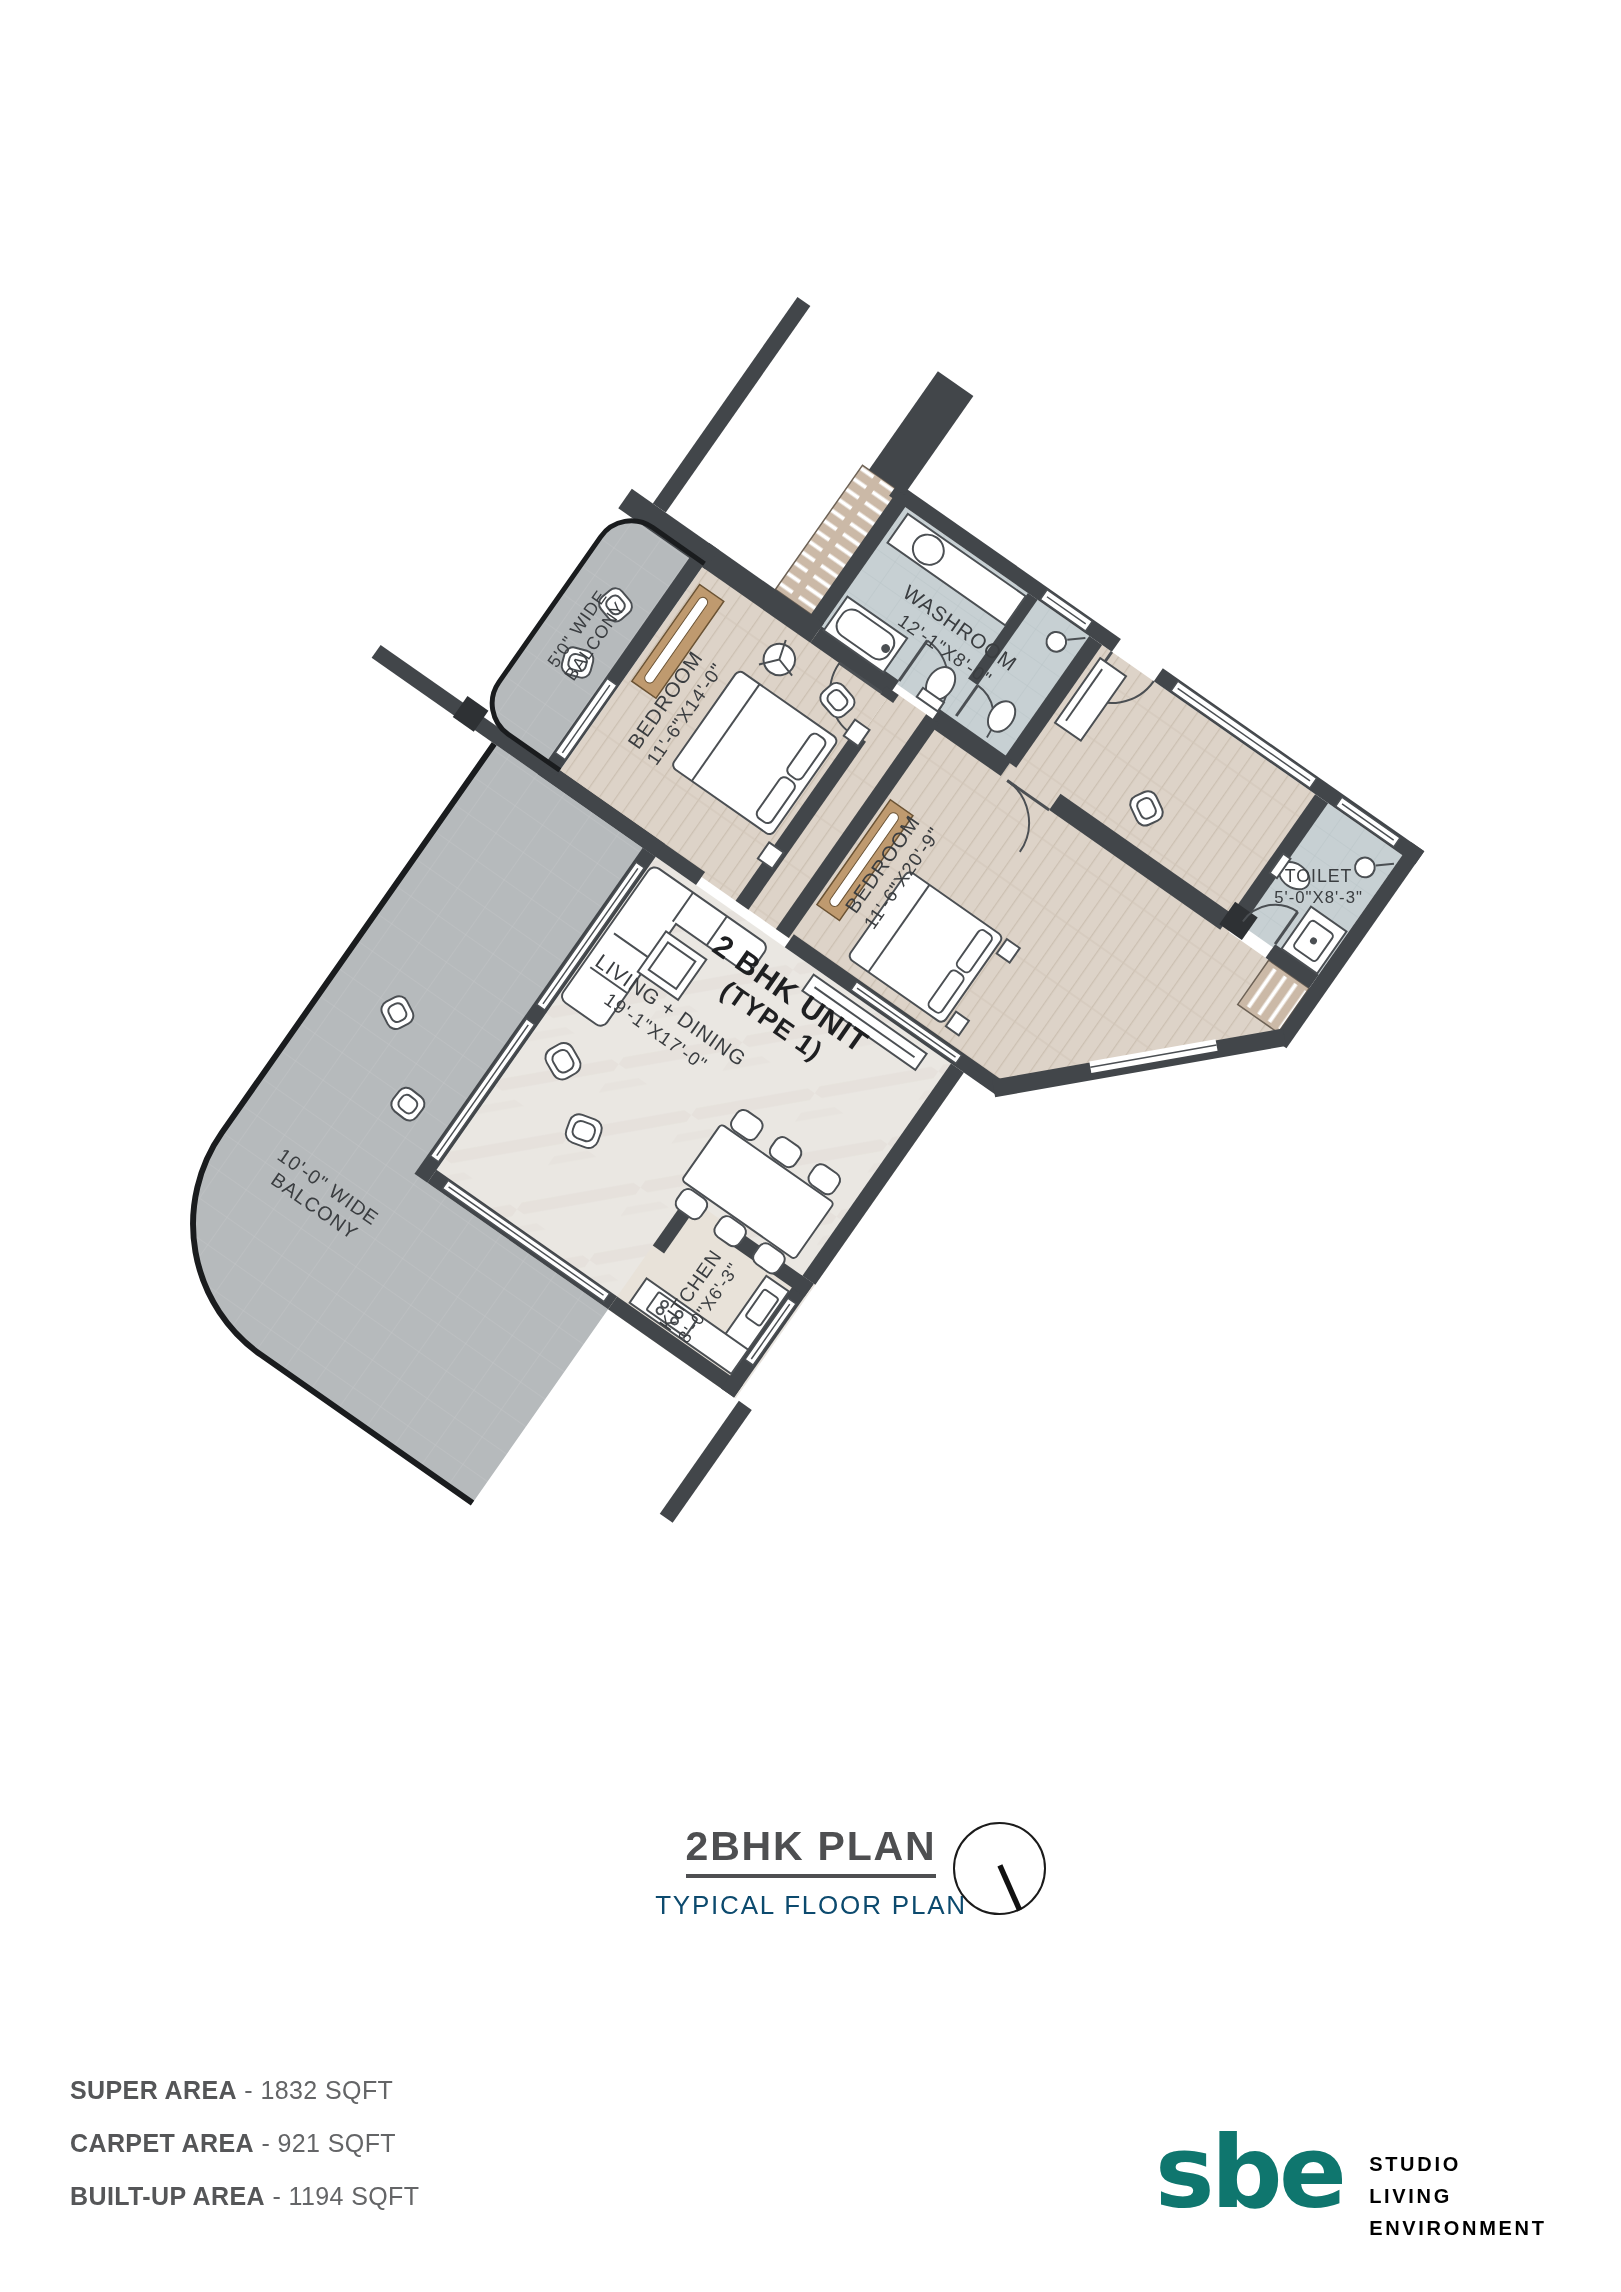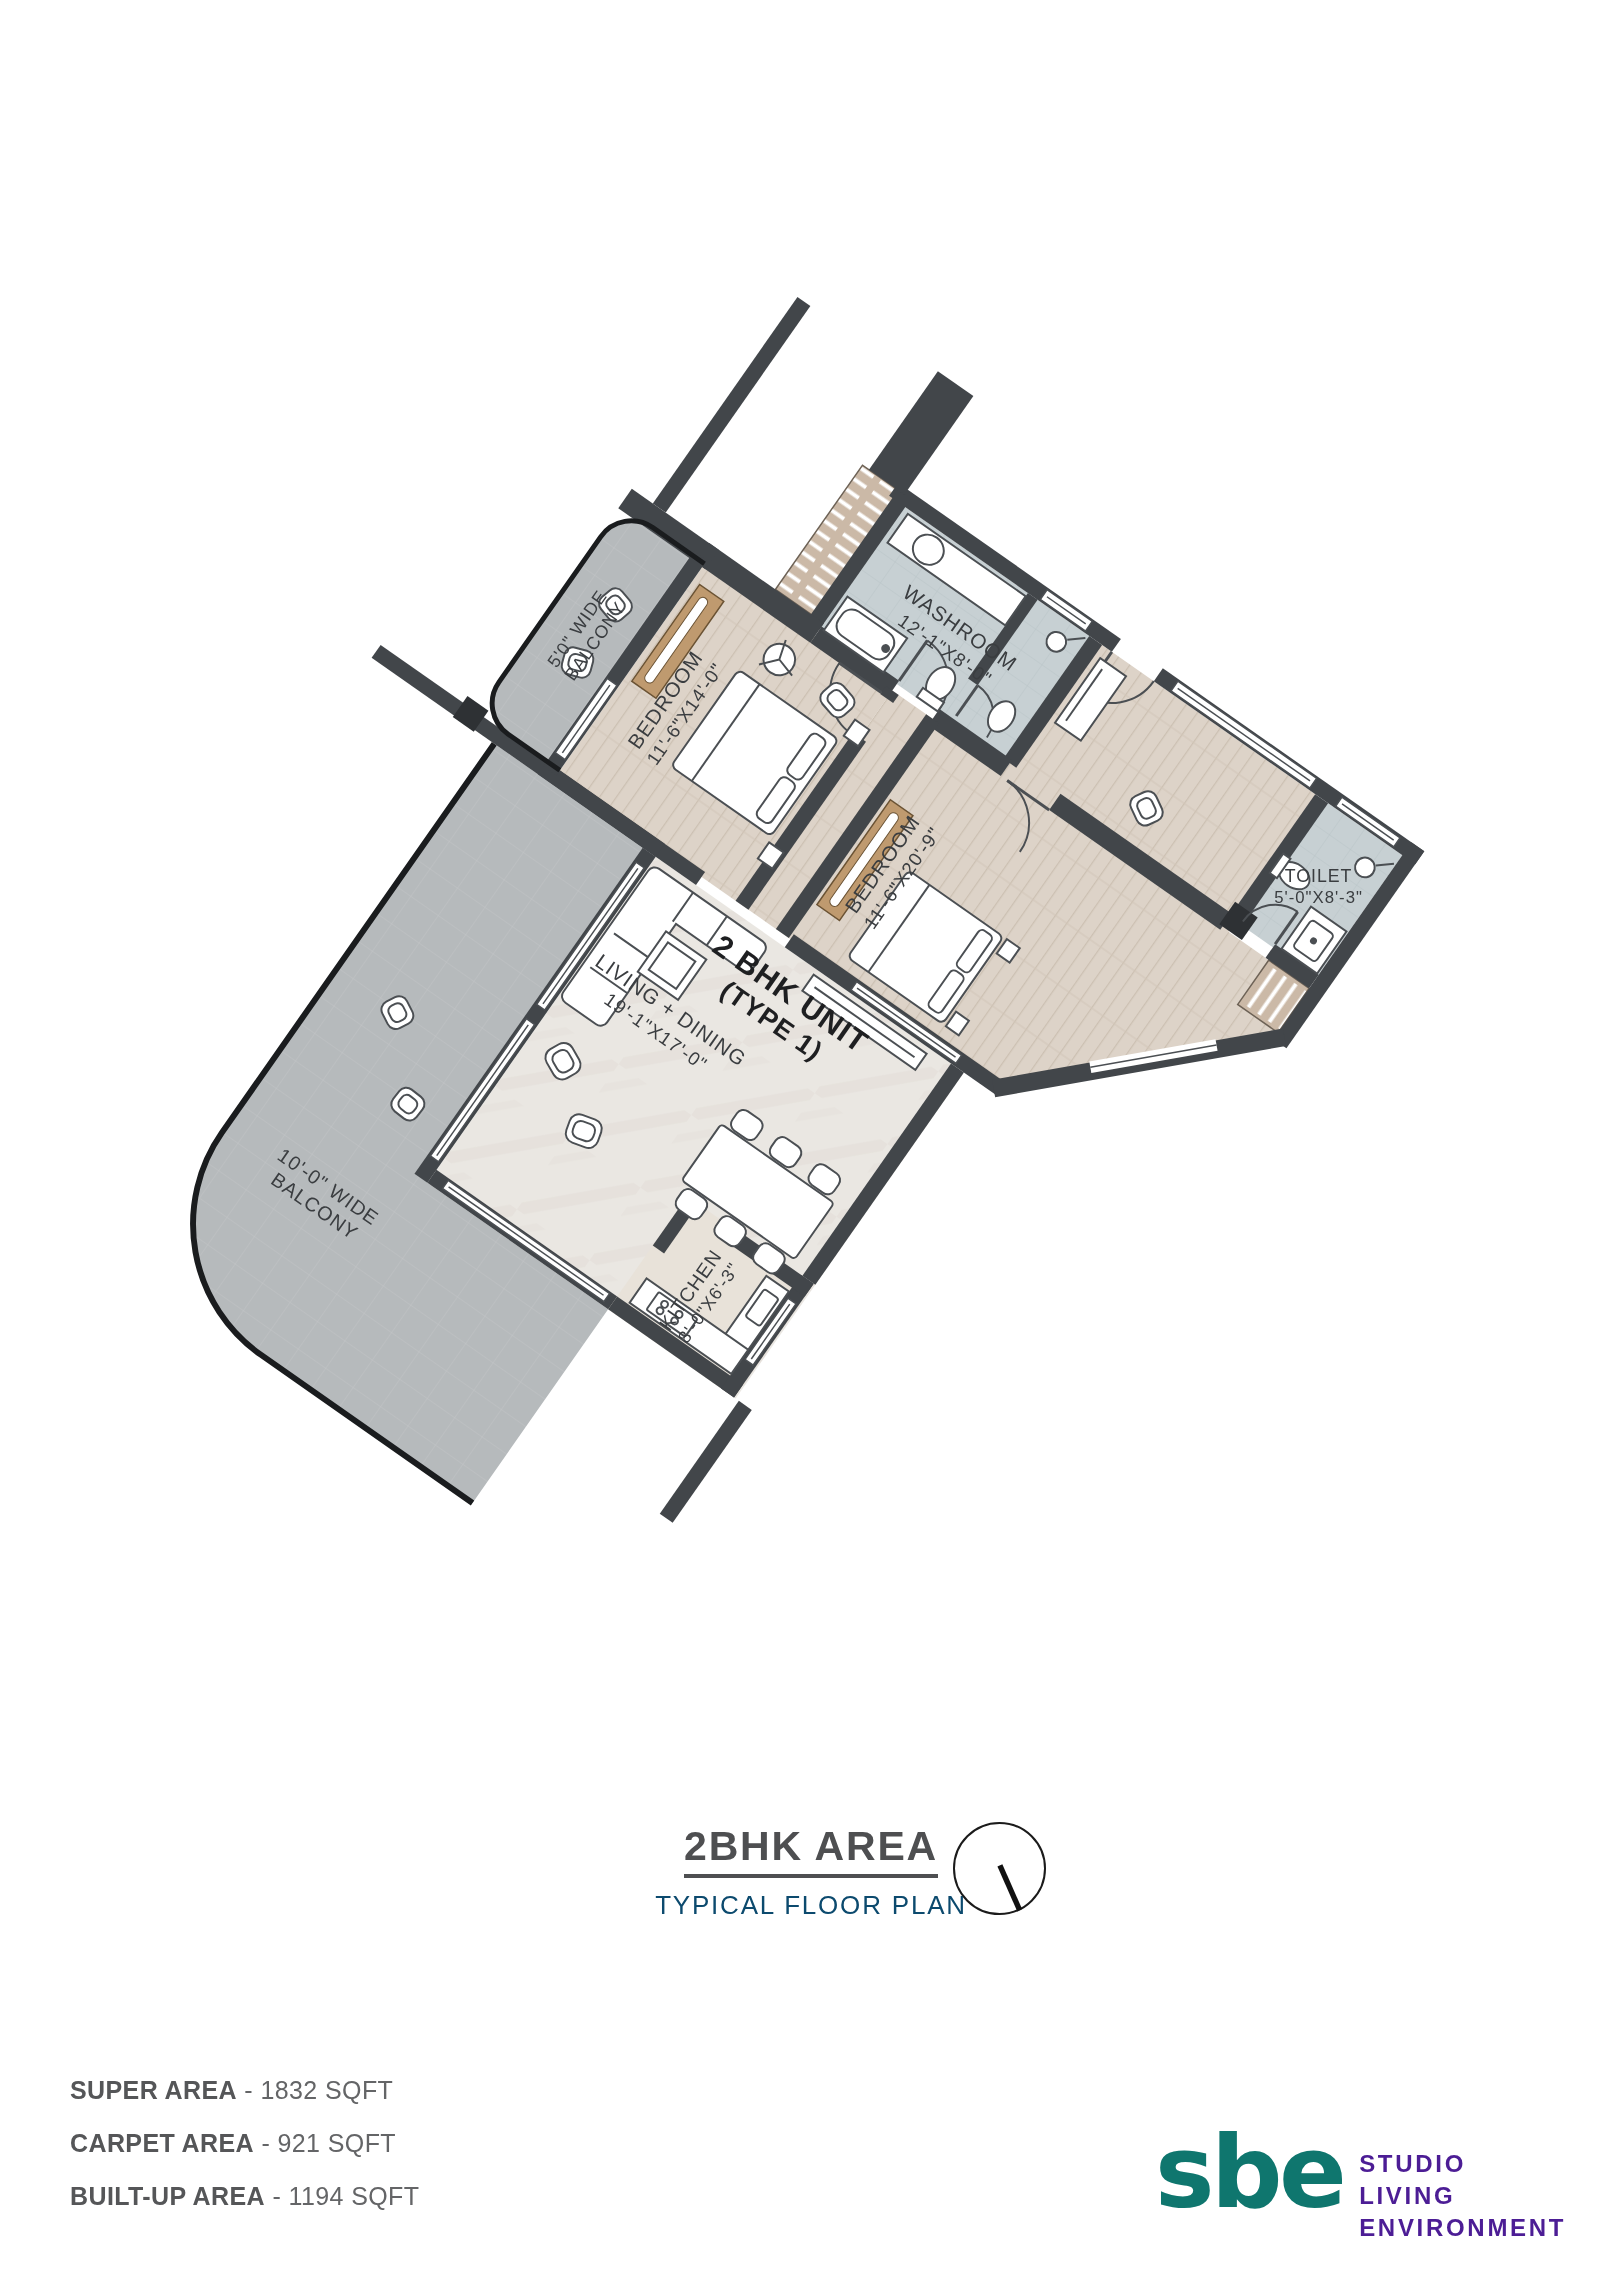--- a/index.html
+++ b/index.html
@@ -18,21 +18,21 @@
   .north svg{position:absolute;left:0;top:0;}
   
   .areas{position:absolute;left:70px;top:2076px;color:#58595b;}
   .area-line{font-size:25px;margin-bottom:24px;letter-spacing:0.4px;}
   .area-label{font-weight:bold;color:#555658;}
   .area-value{font-weight:400;color:#646567;}
   
   .logo{position:absolute;left:1155px;top:2128px;display:flex;align-items:flex-start;}
   .logo-mark{font-family:"DejaVu Sans",sans-serif;font-size:100px;font-weight:bold;color:#0f766e;
              letter-spacing:-3.6px;line-height:90px;}
-  .logo-text{margin-left:16px;margin-top:19.7px;font-size:24px;font-weight:bold;color:#4c1d95;
+  .logo-text{margin-left:26px;margin-top:19.7px;font-size:20px;font-weight:bold;color:#000000;
              letter-spacing:2.7px;line-height:32px;}
 </style>
 </head>
 <body>
 
 <div class="canvas">
 
   <svg class="plan-svg" width="1621" height="2293" viewBox="0 0 1810 2560">
     <defs>
       <pattern id="woodP" width="56" height="14" patternUnits="userSpaceOnUse" patternTransform="rotate(90)">
@@ -328,21 +328,21 @@
         <text transform="translate(-12,292) rotate(-90)" font-size="18">5'0" WIDE</text>
         <text transform="translate(10,292) rotate(-90)" font-size="18">BALCONY</text>
 
         <text x="100" y="908" font-size="20">10'-0" WIDE</text>
         <text x="100" y="932" font-size="20">BALCONY</text>
       </g>
     </g>
   </svg>
 
   <div class="title-block">
-    <div><span class="title-line">2BHK AREA</span></div>
+    <div><span class="title-line">2BHK PLAN</span></div>
     <div class="title-sub">TYPICAL FLOOR PLAN</div>
   </div>
 
   <div class="north">
     <svg width="88" height="88" viewBox="0 0 98 98">
       <line x1="50" y1="46" x2="72" y2="96" stroke="#111111" stroke-width="6"></line>
     </svg>
   </div>
 
   <div class="areas">

